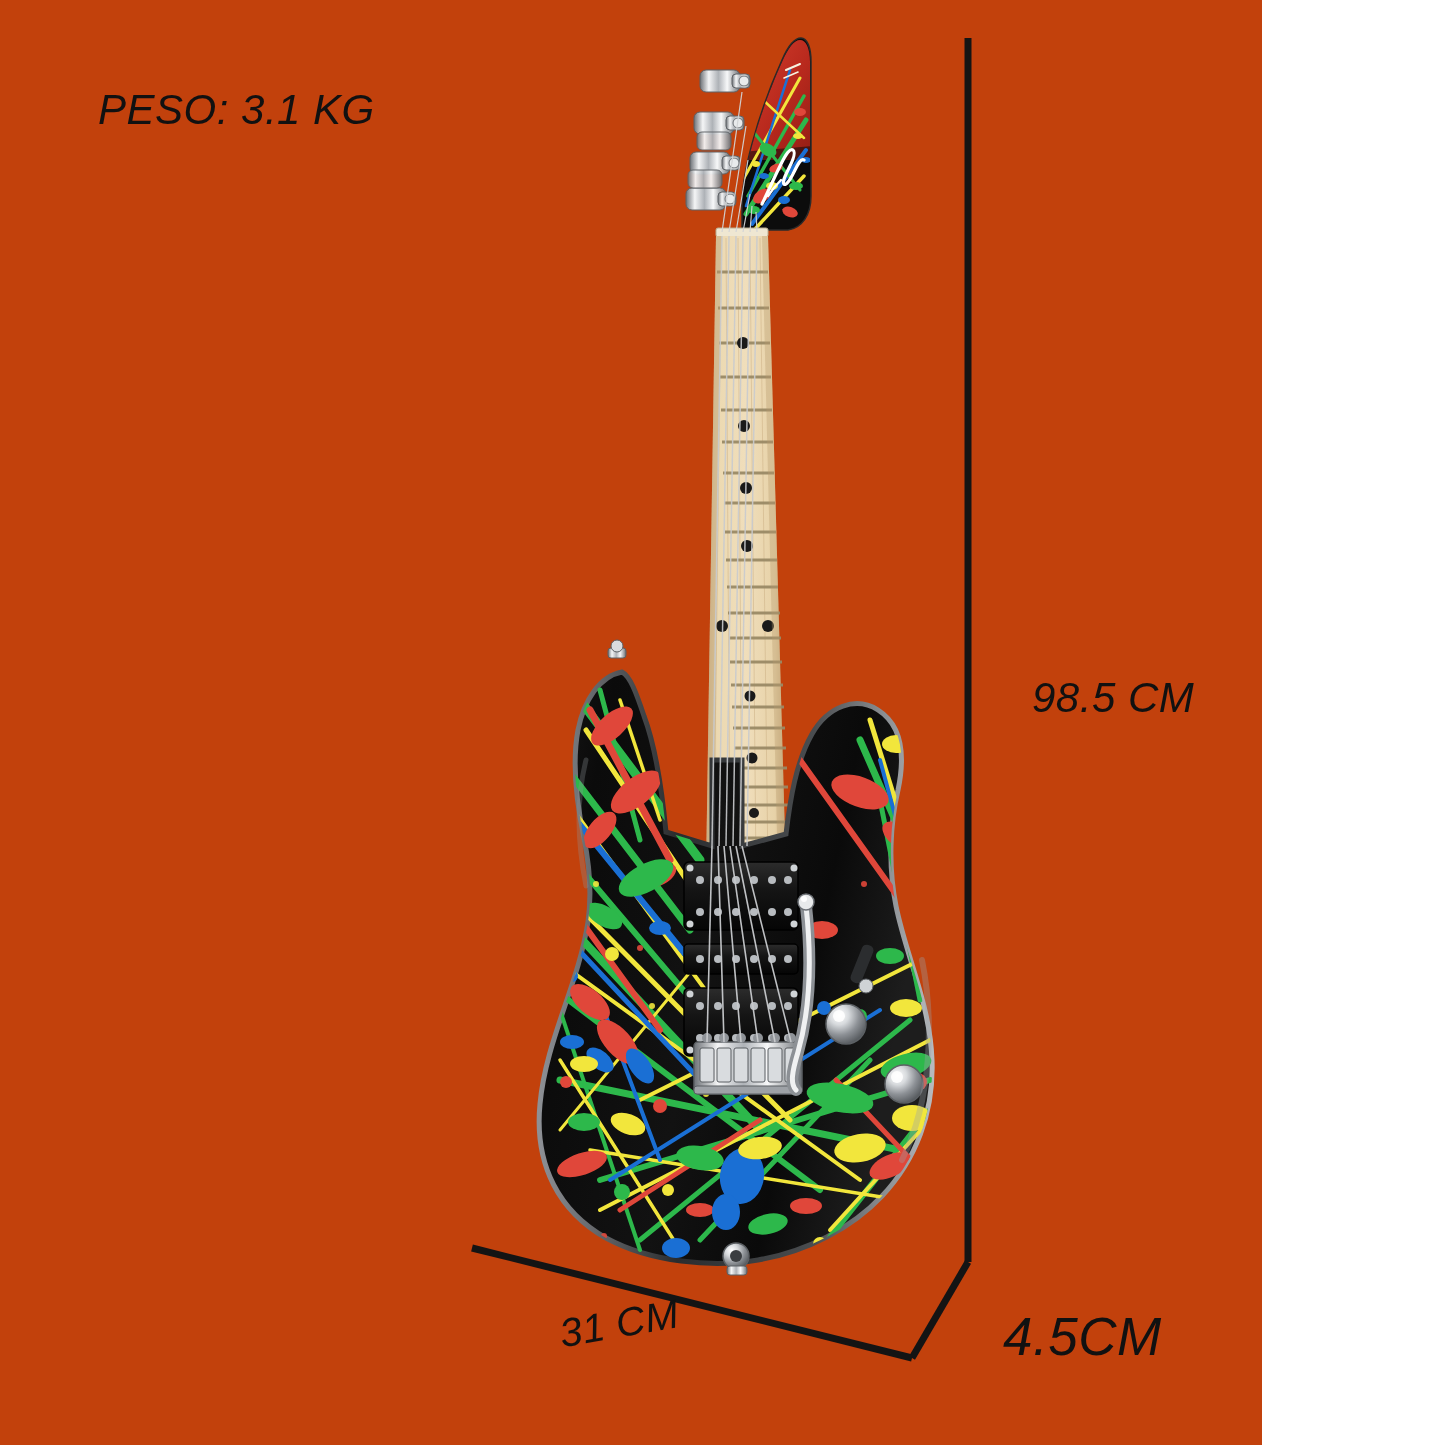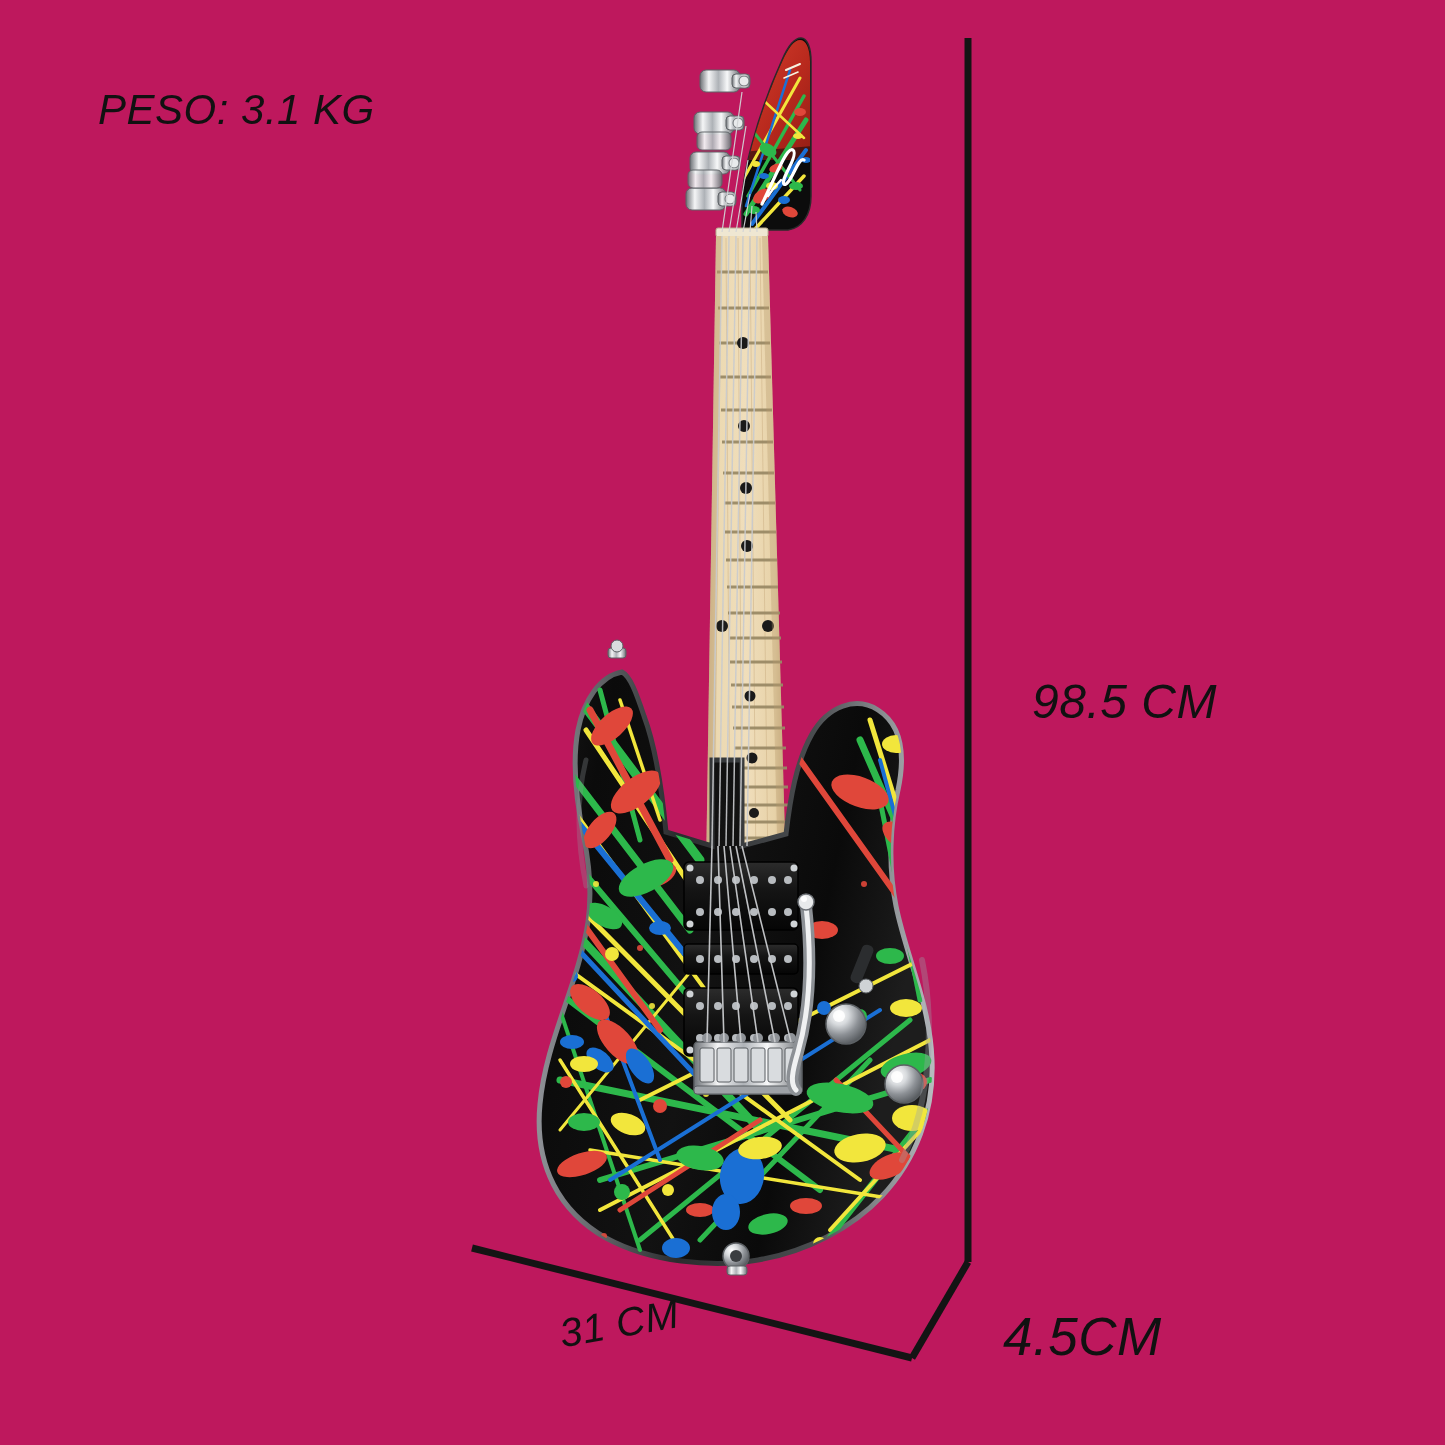--- a/index.html
+++ b/index.html
@@ -2,23 +2,23 @@
 <html><head>
 <meta charset="utf-8">
 <style>
   html, body {
     margin: 0;
     padding: 0;
     background: #ffffff;
   }
   #stage {
     position: relative;
-    width: 1445px;
+    width: 1262px;
     height: 1445px;
-    background: #be185d;
+    background: #c2410c;
     overflow: hidden;
     font-family: "Liberation Sans", sans-serif;
   }
 
   
   .dim-label {
     position: absolute;
     font-family: "Liberation Sans", sans-serif;
     font-style: italic;
     color: #111111;
@@ -26,21 +26,21 @@
     letter-spacing: 0.5px;
   }
   #weight-label {
     left: 98px;
     top: 86px;
     font-size: 42px;
   }
   #height-label {
     left: 1032px;
     top: 674px;
-    font-size: 48px;
+    font-size: 42px;
   }
   #width-label {
     left: 556px;
     top: 1312px;
     font-size: 40px;
     transform: rotate(-10deg);
     transform-origin: left top;
   }
   #depth-label {
     left: 1003px;

